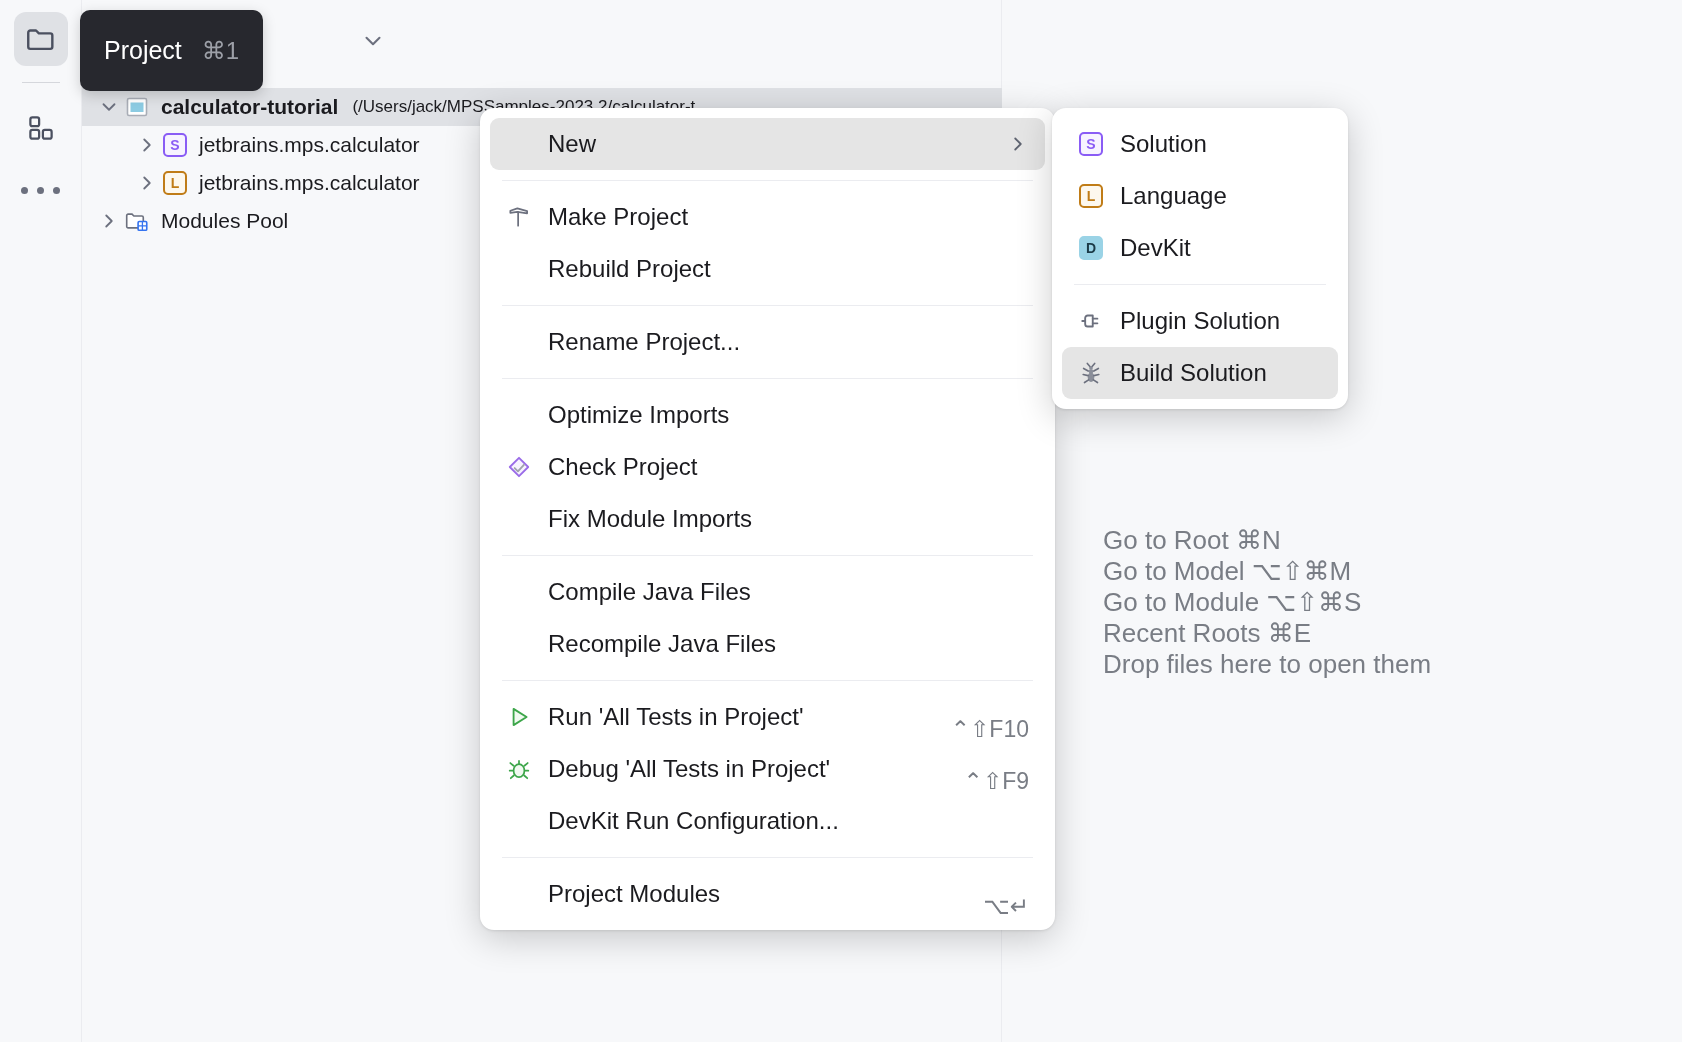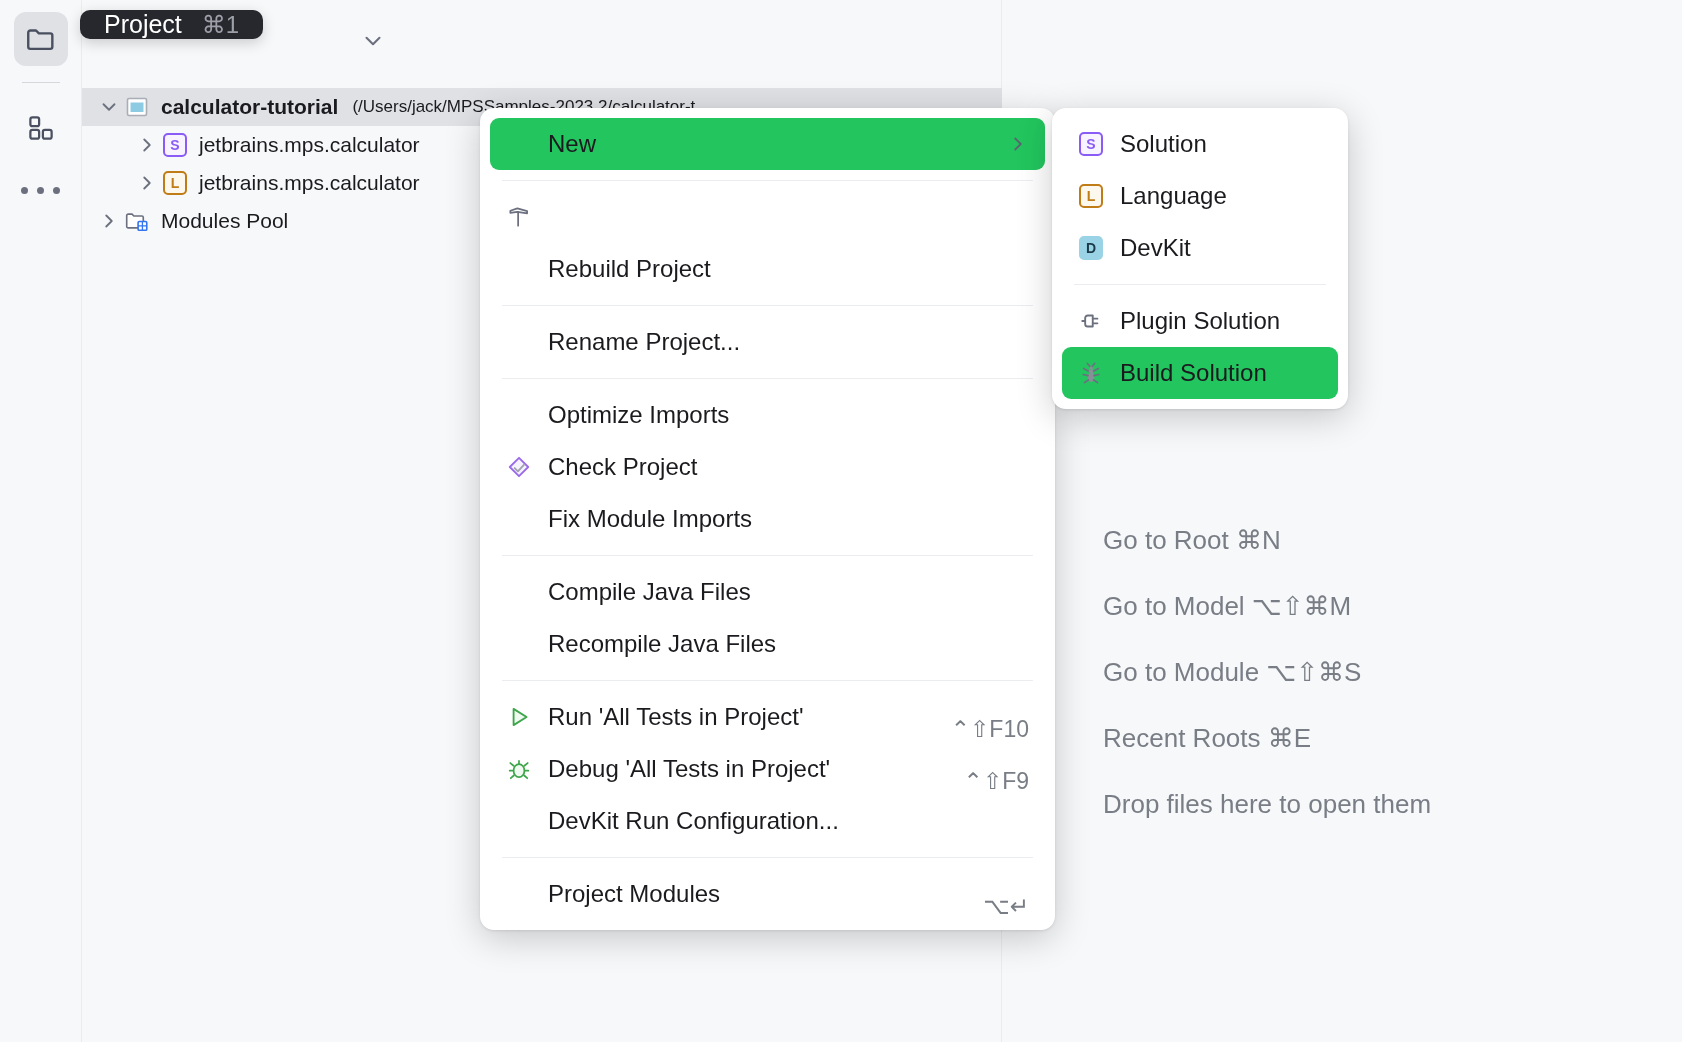--- a/index.html
+++ b/index.html
@@ -127,36 +127,35 @@
     width: 679px;
     height: 1042px;
     background: #F7F8FA;
   }
   .hints {
     position: absolute;
     left: 100px;
     top: 525px;
     display: flex;
     flex-direction: column;
-    gap: 35px;
   }
   .hint-line {
     font-size: 26px;
     color: #797D85;
     white-space: nowrap;
   }
 
   
   .tooltip {
     position: absolute;
     left: 80px; top: 10px;
     background: #27282E;
     color: #FFFFFF;
     border-radius: 10px;
-    padding: 0 24px;
+    padding: 26px 24px;
     font-size: 25px;
     display: flex;
     align-items: baseline;
     gap: 20px;
     box-shadow: 0 4px 14px rgba(0,0,0,0.18);
     z-index: 40;
   }
   .tooltip .tt-shortcut { color: #9DA0A8; font-size: 24px; }
 
   .panel-chevron {
@@ -183,21 +182,21 @@
     align-items: center;
     height: 52px;
     margin: 0 10px;
     padding: 0 16px 0 14px;
     border-radius: 9px;
     font-size: 24px;
     color: #1B1B1F;
     cursor: pointer;
     white-space: nowrap;
   }
-  .menu-item.highlight { background: #22c55e; }
+  .menu-item.highlight { background: #e5e5e5; }
   .menu-item .mi-icon {
     width: 30px; flex: none;
     display: flex; align-items: center; justify-content: center;
     margin-right: 14px;
   }
   .menu-item .mi-label { flex: 1; }
   .menu-item .mi-shortcut {
     color: #797D85;
     font-size: 23px;
     margin-left: 24px;
@@ -364,20 +363,21 @@
 
     <div class="menu-sep"></div>
 
     <div class="menu-item">
       <span class="mi-icon">
         <svg width="26" height="26" viewBox="0 0 24 24" fill="none" stroke="#6C707E" stroke-width="1.6" stroke-linecap="round" stroke-linejoin="round">
           <path d="M4 6.2 L10.5 4 L19.5 6.6 L19.5 8.6 L10.5 7.2 L4 8.2 Z"></path>
           <path d="M11.2 7.4 L11.2 20"></path>
         </svg>
       </span>
+      <span class="mi-label">Make Project</span>
     </div>
 
     <div class="menu-item">
       <span class="mi-icon"></span>
       <span class="mi-label">Rebuild Project</span>
     </div>
 
     <div class="menu-sep"></div>
 
     <div class="menu-item">

